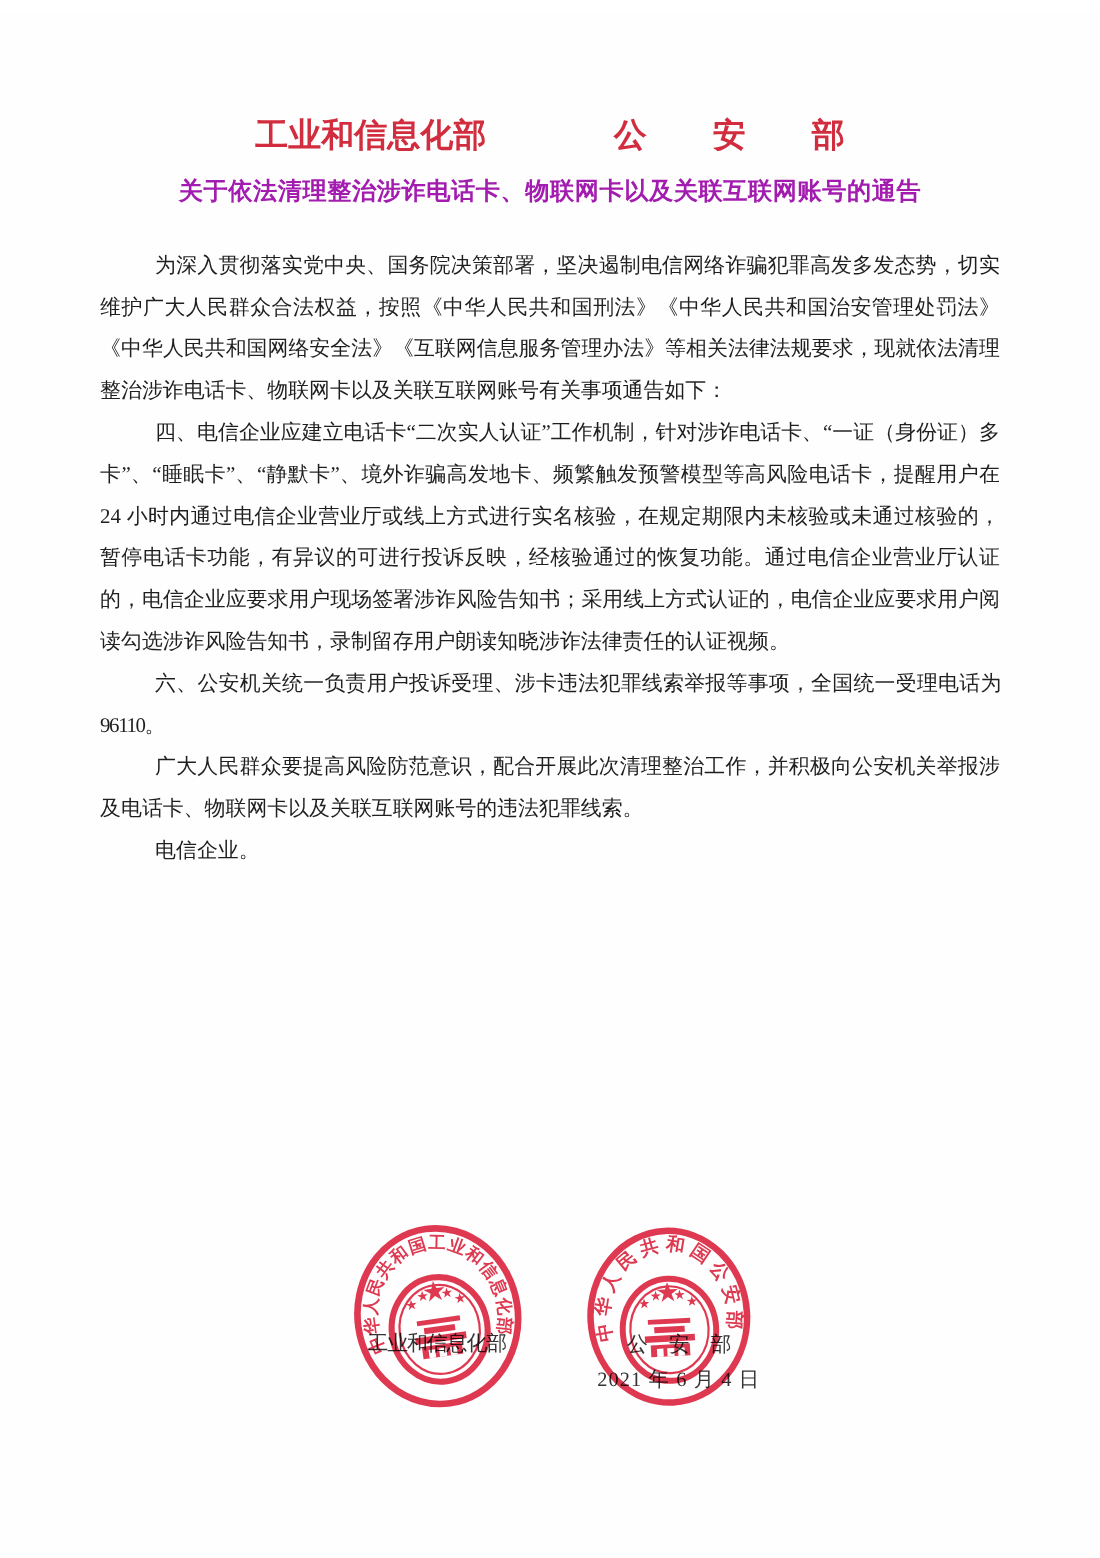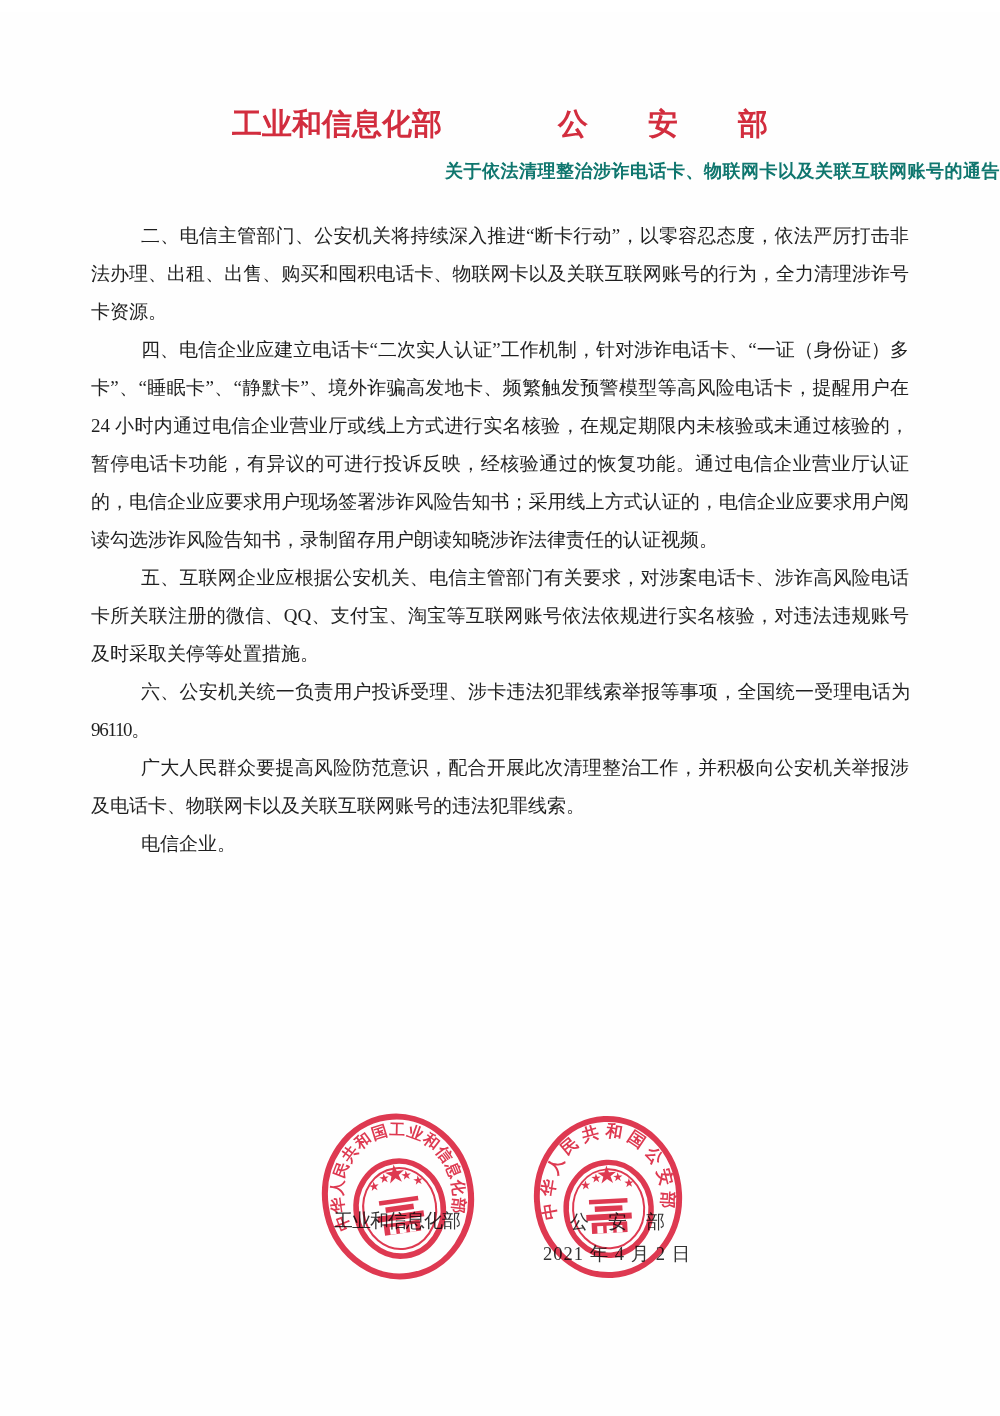--- a/index.html
+++ b/index.html
@@ -27,24 +27,24 @@
     line-height: 1.3;
   }
   .ministry-spread {
     letter-spacing: 60px;
     margin-right: -60px;
   }
 
   
   .doc-title {
     margin: 16px 0 0 0;
-    text-align: right;
-    font-size: 18px;
+    text-align: center;
+    font-size: 22px;
     font-weight: bold;
-    color: #0f766e;
+    color: #a21caf;
     line-height: 1.4;
     letter-spacing: 0.5px;
   }
 
   
   .body-text {
     width: 818px;
     margin: 33px auto 0 auto;
     font-size: 19px;
     line-height: 38px;
@@ -90,23 +90,22 @@
 <div class="page">
 
   <div class="ministries">
     <span>工业和信息化部</span>
     <span class="ministry-spread">公安部</span>
   </div>
 
   <h1 class="doc-title">关于依法清理整治涉诈电话卡、物联网卡以及关联互联网账号的通告</h1>
 
   <div class="body-text">
-    <p>二、电信主管部门、公安机关将持续深入推进“断卡行动”，以零容忍态度，依法严厉打击非法办理、出租、出售、购买和囤积电话卡、物联网卡以及关联互联网账号的行为，全力清理涉诈号卡资源。</p>
+    <p>为深入贯彻落实党中央、国务院决策部署，坚决遏制电信网络诈骗犯罪高发多发态势，切实维护广大人民群众合法权益，按照《中华人民共和国刑法》《中华人民共和国治安管理处罚法》《中华人民共和国网络安全法》《互联网信息服务管理办法》等相关法律法规要求，现就依法清理整治涉诈电话卡、物联网卡以及关联互联网账号有关事项通告如下：</p>
     <p>四、电信企业应建立电话卡“二次实人认证”工作机制，针对涉诈电话卡、“一证（身份证）多卡”、“睡眠卡”、“静默卡”、境外诈骗高发地卡、频繁触发预警模型等高风险电话卡，提醒用户在 24 小时内通过电信企业营业厅或线上方式进行实名核验，在规定期限内未核验或未通过核验的，暂停电话卡功能，有异议的可进行投诉反映，经核验通过的恢复功能。通过电信企业营业厅认证的，电信企业应要求用户现场签署涉诈风险告知书；采用线上方式认证的，电信企业应要求用户阅读勾选涉诈风险告知书，录制留存用户朗读知晓涉诈法律责任的认证视频。</p>
-    <p>五、互联网企业应根据公安机关、电信主管部门有关要求，对涉案电话卡、涉诈高风险电话卡所关联注册的微信、QQ、支付宝、淘宝等互联网账号依法依规进行实名核验，对违法违规账号及时采取关停等处置措施。</p>
     <p class="tight">六、公安机关统一负责用户投诉受理、涉卡违法犯罪线索举报等事项，全国统一受理电话为 96110。</p>
     <p>广大人民群众要提高风险防范意识，配合开展此次清理整治工作，并积极向公安机关举报涉及电话卡、物联网卡以及关联互联网账号的违法犯罪线索。</p>
     <p>电信企业。</p>
   </div>
 
   <div class="seal seal-left">
     <svg viewBox="0 0 158 168">
       <defs>
         <polygon id="star-l" points="0,-1 0.225,-0.309 0.951,-0.309 0.363,0.118 0.588,0.809 0,0.382 -0.588,0.809 -0.363,0.118 -0.951,-0.309 -0.225,-0.309"></polygon>
         <path id="ring-path-l" d="M 27.3 104.9 A 55 61 0 1 1 130.7 104.9" fill="none"></path>
@@ -161,15 +160,15 @@
         <rect x="61" y="109.5" width="36" height="11"></rect>
         <rect x="66.5" y="113" width="6" height="7.5" fill="#fefefe"></rect>
         <rect x="76" y="113" width="6.5" height="7.5" fill="#fefefe"></rect>
         <rect x="86" y="113" width="6" height="7.5" fill="#fefefe"></rect>
       </g>
     </svg>
   </div>
 
   <div class="sig sig-left">工业和信息化部</div>
   <div class="sig sig-right">公安部</div>
-  <div class="sig sig-date">2021 年 4 月 2 日</div>
+  <div class="sig sig-date">2021 年 6 月 4 日</div>
 
 </div>
 
 </body></html>

